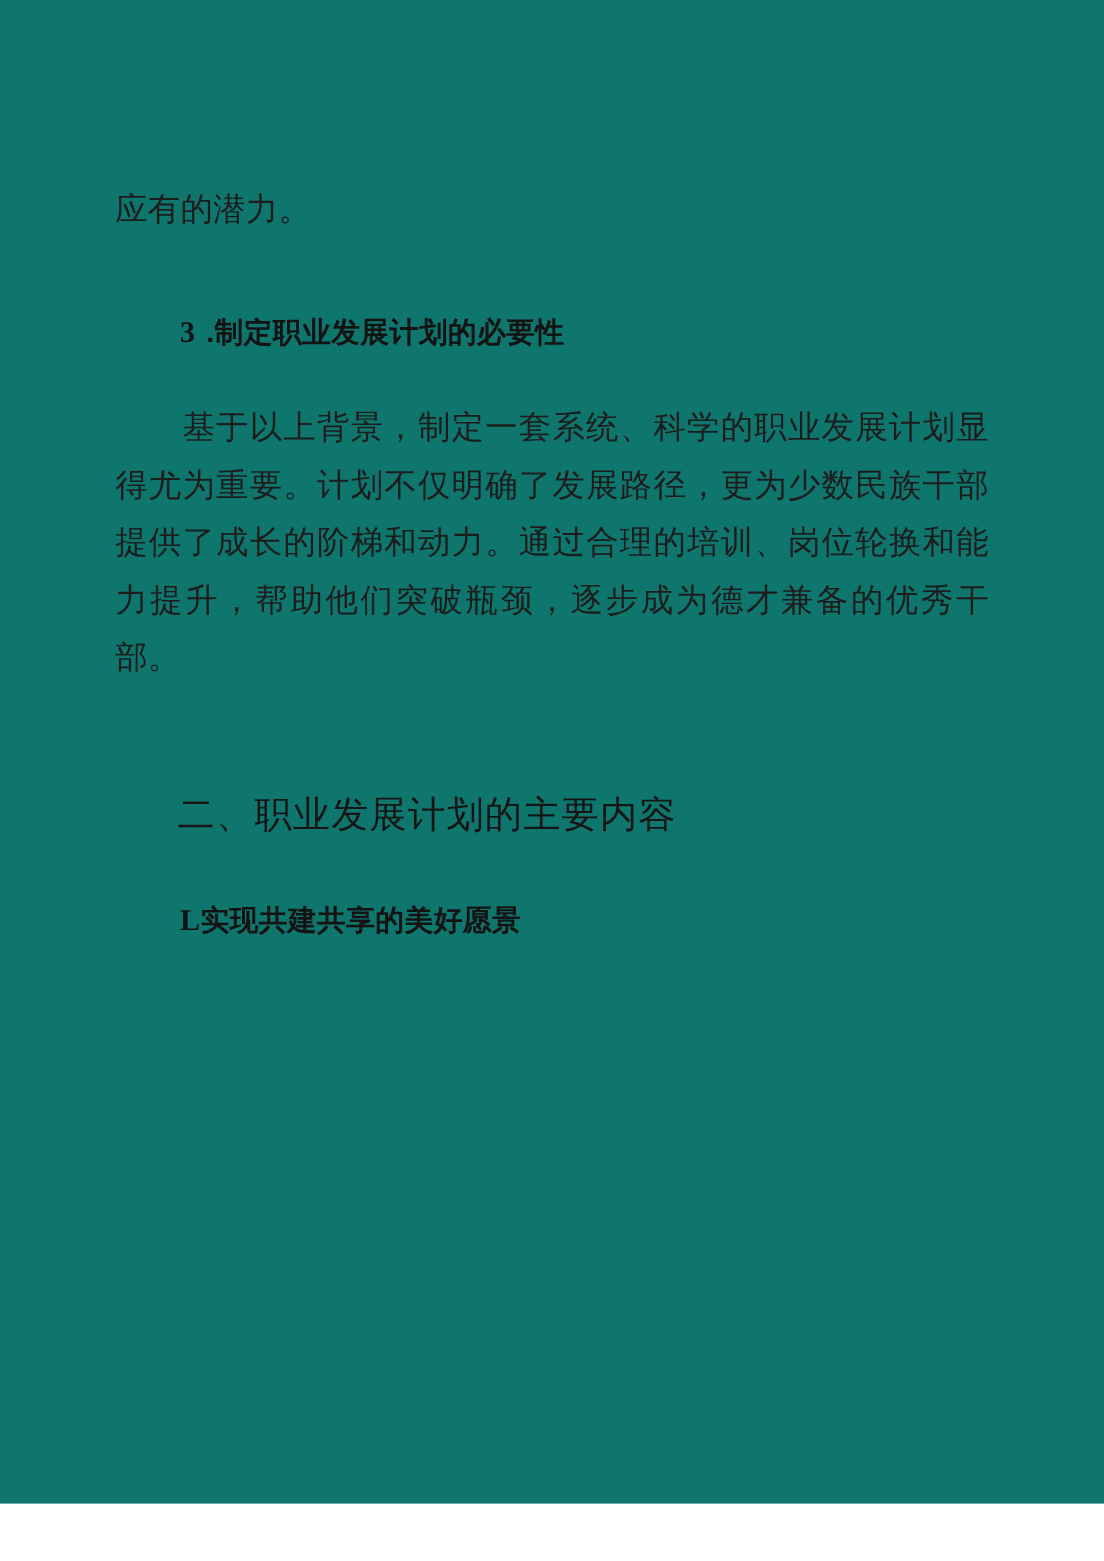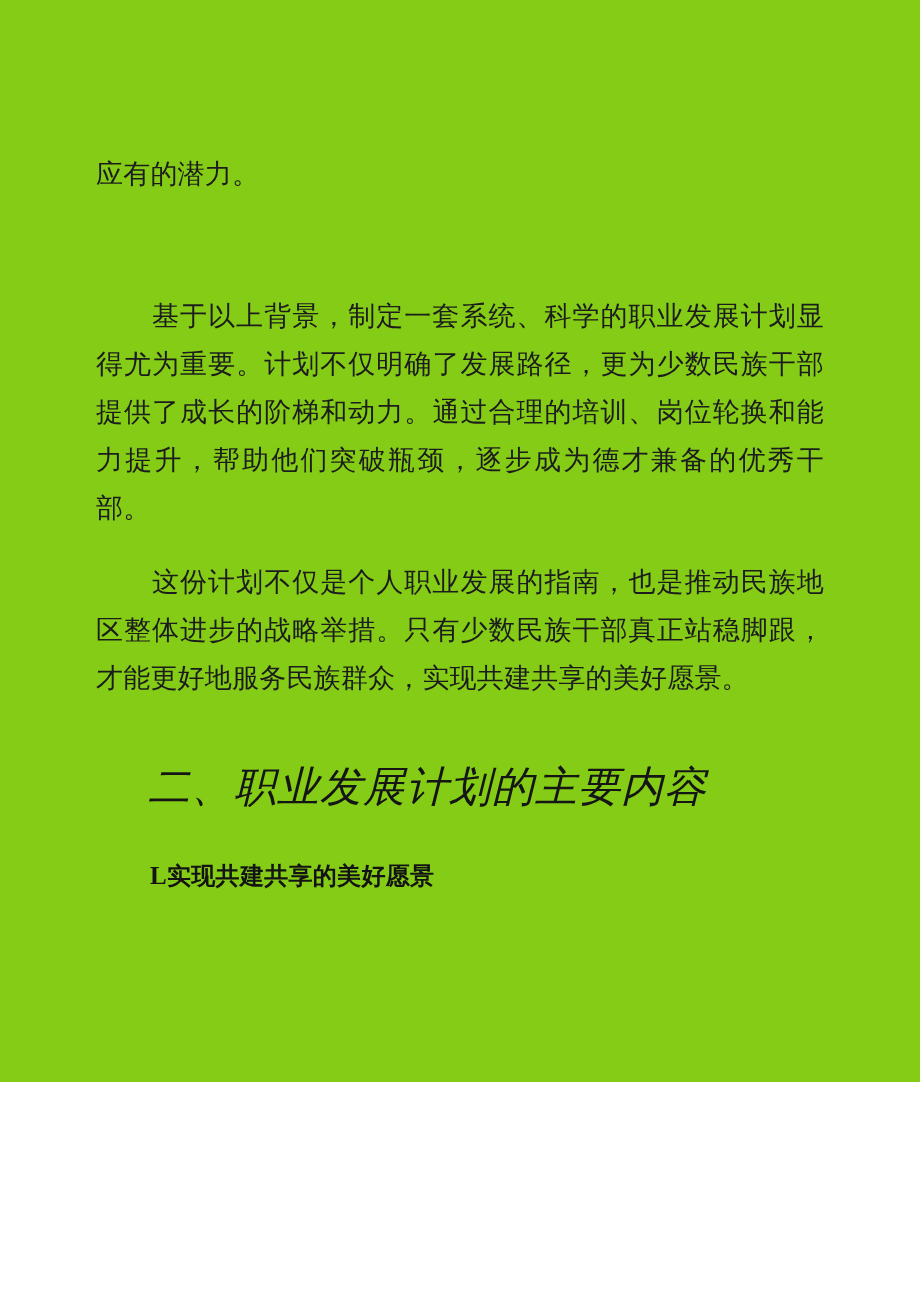--- a/index.html
+++ b/index.html
@@ -15,22 +15,22 @@
     font-family: "Liberation Serif", "DejaVu Serif", serif;
     color: #1a1a1a;
     -webkit-font-smoothing: antialiased;
   }
 
   .page {
     position: absolute;
     left: 0;
     top: 0;
     width: 920px;
-    height: 1082px;
-    background: #84cc16;
+    height: 1253px;
+    background: #0f766e;
   }
 
   .content {
     position: absolute;
     left: 96px;
     top: 150px;
     width: 728px;
   }
 
   
@@ -79,49 +79,50 @@
     display: inline-block;
     width: 9px;
   }
 
   
   .sectionhead {
     margin: 0;
     padding-left: 52px;
     font-family: "Liberation Sans", "DejaVu Sans", sans-serif;
     font-weight: 500;
-    font-size: 42px;
+    font-size: 31px;
     line-height: 46px;
     color: #151515;
     letter-spacing: 1px;
     white-space: nowrap;
-    font-style: italic;
   }
 </style>
 </head>
 <body>
 
 <div class="page">
   <div class="content">
 
     <p class="para noindent">应有的潜力。</p>
 
     <div class="gap-sm"></div>
 
 
     <div class="gap-md"></div>
 
+    <h3 class="subhead">
+      <span class="num">3</span><span class="numgap"></span><span>.</span><span>制定职业发展计划的必要性</span>
+    </h3>
 
     <div class="gap-md"></div>
 
     <p class="para indent">基于以上背景，制定一套系统、科学的职业发展计划显得尤为重要。计划不仅明确了发展路径，更为少数民族干部提供了成长的阶梯和动力。通过合理的培训、岗位轮换和能力提升，帮助他们突破瓶颈，逐步成为德才兼备的优秀干部。</p>
 
     <div class="gap-sm"></div>
 
-    <p class="para indent">这份计划不仅是个人职业发展的指南，也是推动民族地区整体进步的战略举措。只有少数民族干部真正站稳脚跟，才能更好地服务民族群众，实现共建共享的美好愿景。</p>
 
     <div class="gap-lg"></div>
 
     <h2 class="sectionhead">二、职业发展计划的主要内容</h2>
 
     <div class="gap-xl"></div>
 
     <h3 class="subhead">
       <span class="num">L</span><span>实现共建共享的美好愿景</span>
     </h3>

